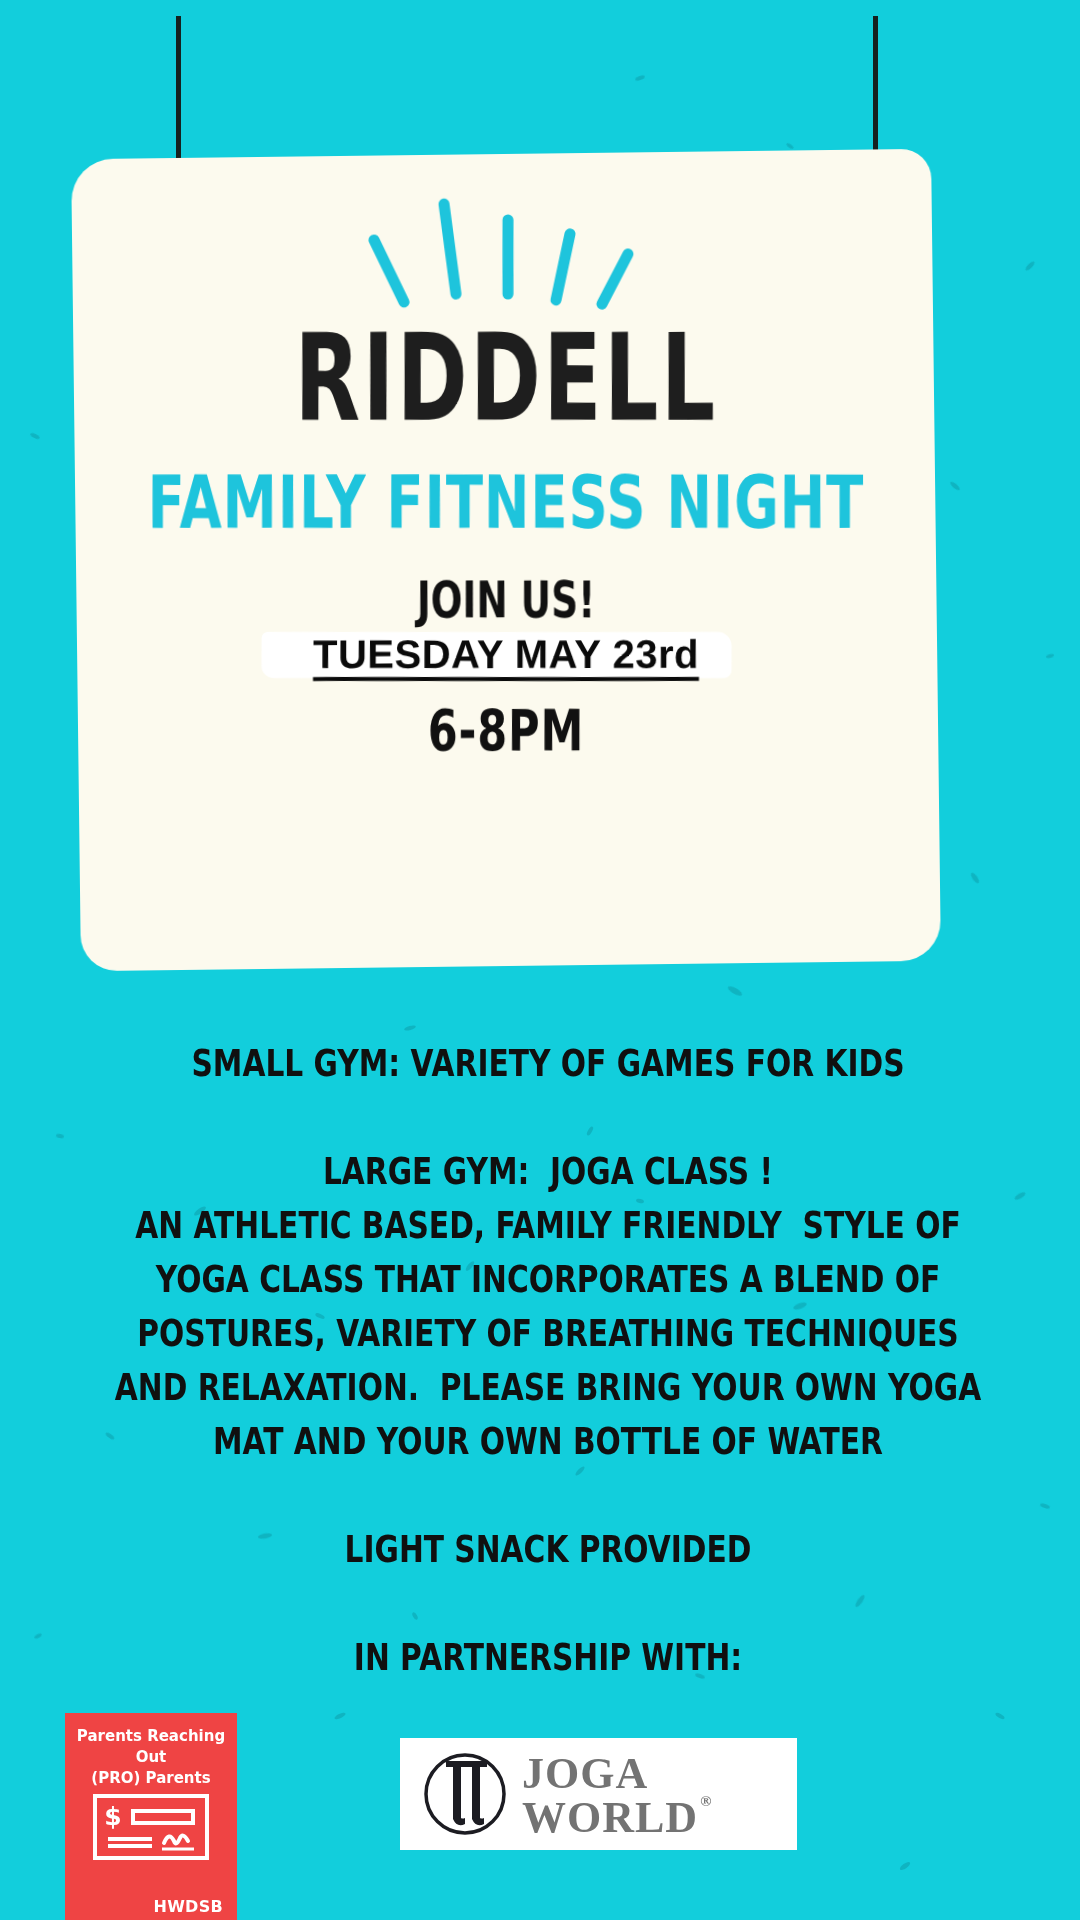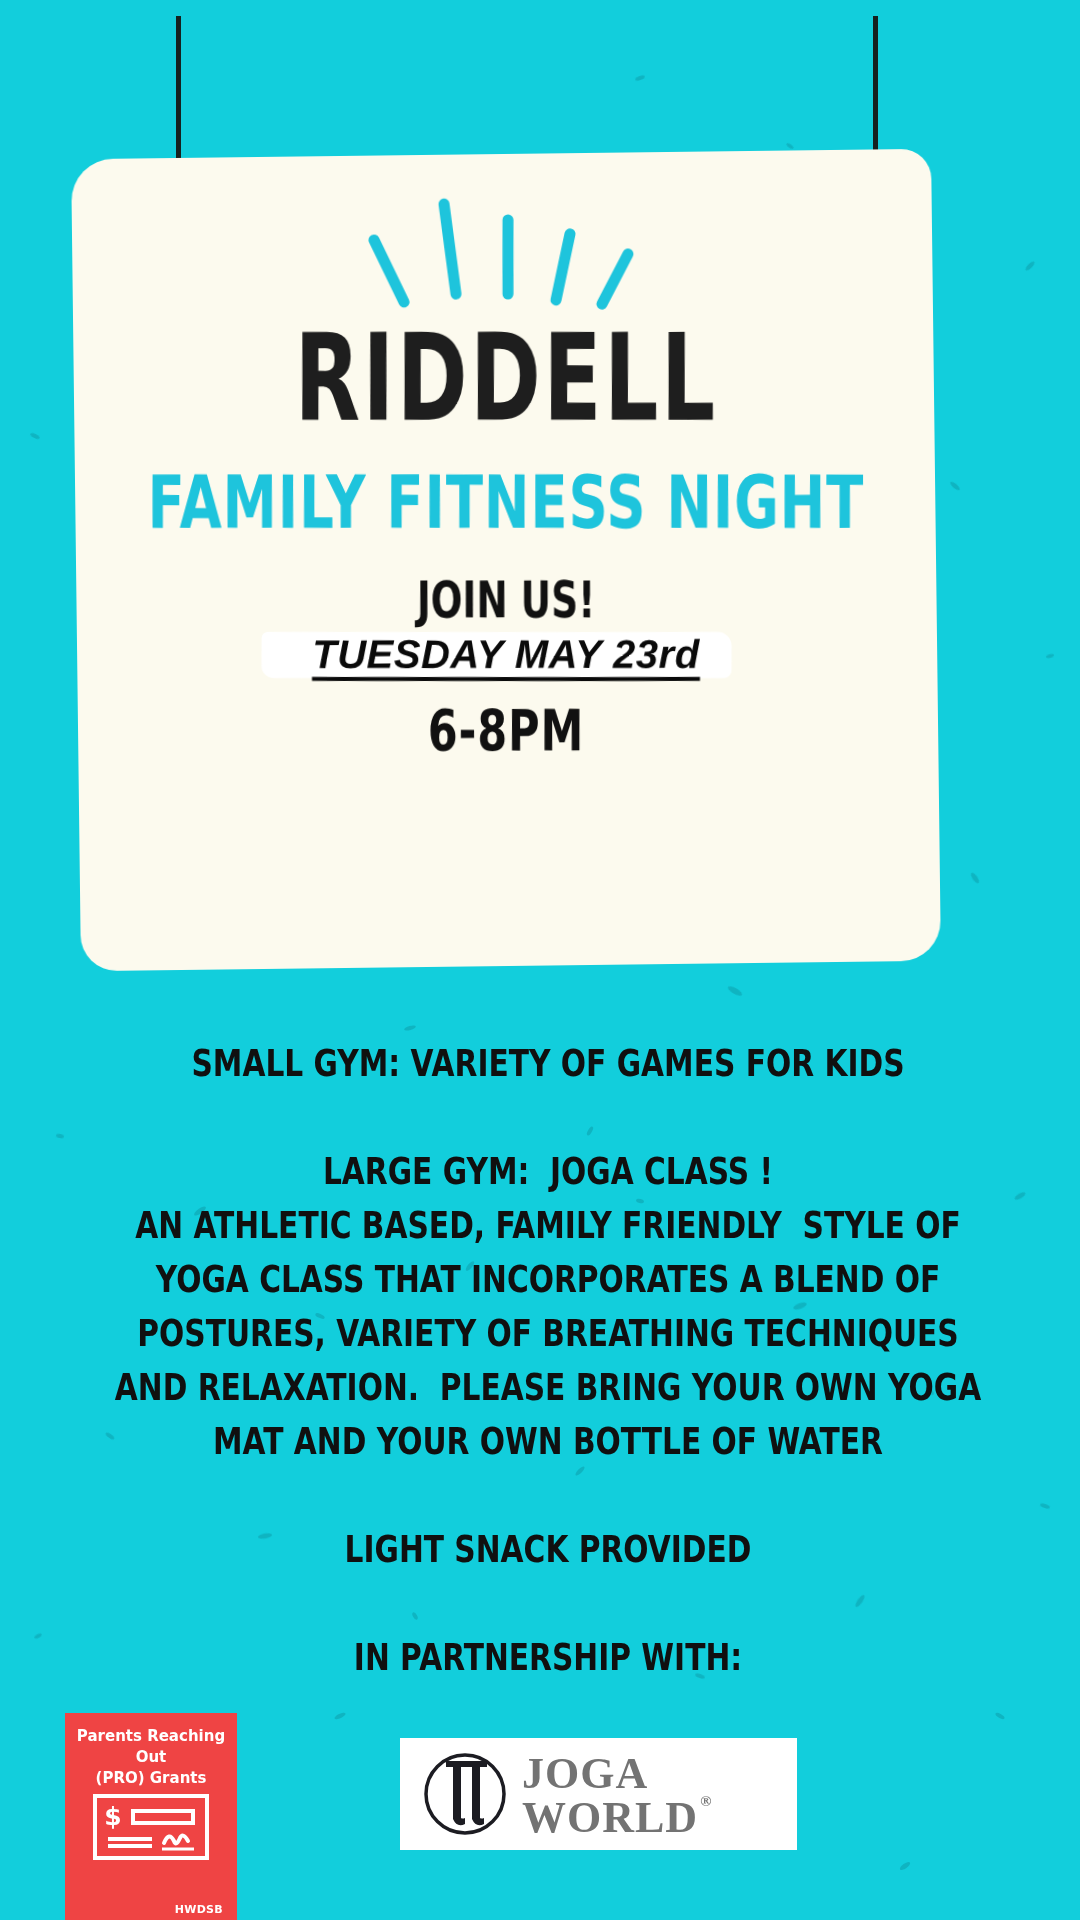--- a/index.html
+++ b/index.html
@@ -135,21 +135,20 @@
     position: relative;
     display: inline-block;
     color: #0A0A0A;
     font-family: "Liberation Sans", sans-serif;
     font-weight: bold;
     font-size: 40px;
     letter-spacing: 0.5px;
     border-bottom: 4px solid #0A0A0A;
     padding-bottom: 1px;
     line-height: 44px;
-    font-style: italic;
   }
   #time {
     position: absolute;
     top: 548px;
     left: 0;
     right: 0;
     text-align: center;
     color: #111111;
     font-family: "DejaVu Sans", sans-serif;
     font-weight: bold;
@@ -210,21 +209,21 @@
     top: 80px;
     width: 118px;
     height: 68px;
   }
   #pro-hwdsb {
     position: absolute;
     bottom: 9px;
     right: 14px;
     font-family: "DejaVu Sans", sans-serif;
     font-weight: bold;
-    font-size: 11px;
+    font-size: 16px;
     letter-spacing: 0.3px;
   }
 
   #joga-logo {
     position: absolute;
     left: 400px;
     top: 1722px;
     width: 397px;
     height: 112px;
     background: #FFFFFF;
@@ -343,21 +342,21 @@
     <span class="line">MAT AND YOUR OWN BOTTLE OF WATER</span>
     <span class="gap"></span>
     <span class="line">LIGHT SNACK PROVIDED</span>
     <span class="gap"></span>
     <span class="line">IN PARTNERSHIP WITH:</span>
   </div>
 
   <div id="pro-logo">
     <div id="pro-title">
       <span>Parents Reaching Out</span><br>
-      <span>(PRO) Grants</span>
+      <span>(PRO) Parents</span>
     </div>
     <svg id="cheque-icon" viewBox="0 0 118 68">
       <rect x="3" y="3" width="112" height="62" fill="none" stroke="#FFFFFF" stroke-width="4"></rect>
       <text x="21" y="32" font-family="DejaVu Sans, sans-serif" font-size="25" font-weight="bold" fill="#FFFFFF" text-anchor="middle">$</text>
       <rect x="41" y="18" width="60" height="12" fill="none" stroke="#FFFFFF" stroke-width="4"></rect>
       <line x1="16" y1="46" x2="60" y2="46" stroke="#FFFFFF" stroke-width="4"></line>
       <line x1="16" y1="53" x2="60" y2="53" stroke="#FFFFFF" stroke-width="4"></line>
       <path d="M72 50 q5 -12 10 -2 q2 6 6 -3 q3 -6 8 3" fill="none" stroke="#FFFFFF" stroke-width="4" stroke-linecap="round"></path>
       <line x1="70" y1="56" x2="102" y2="56" stroke="#FFFFFF" stroke-width="3"></line>
     </svg>

